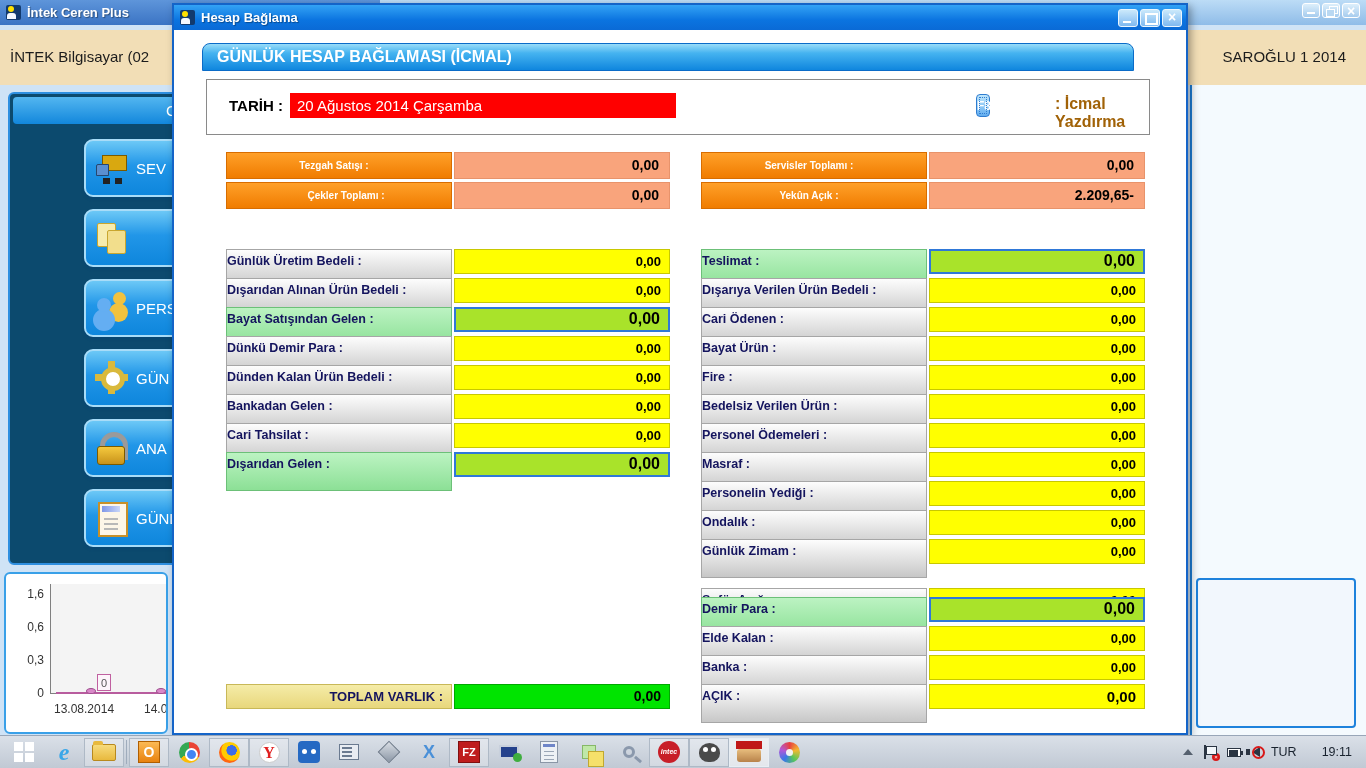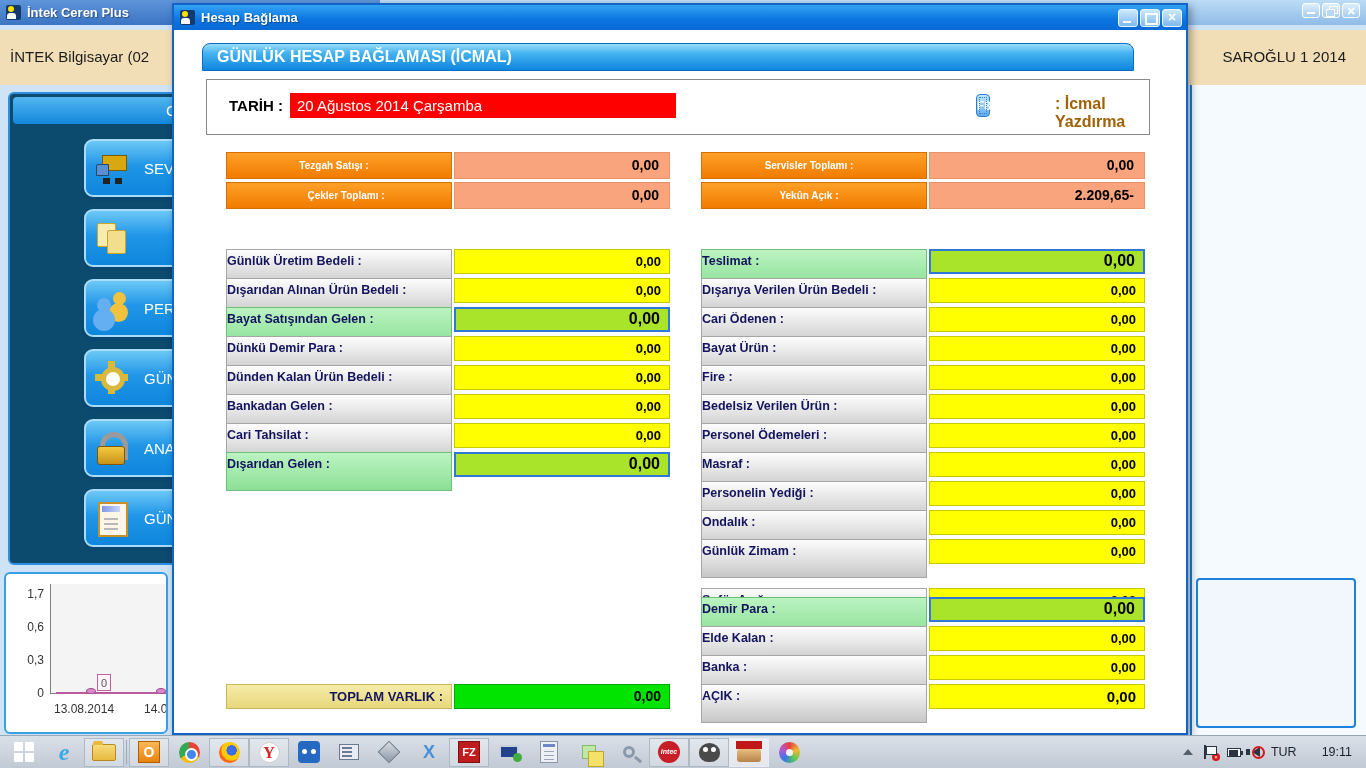--- a/index.html
+++ b/index.html
@@ -26,21 +26,21 @@
   .banner-left-text { left:10px; top:18px; font-size:15px; color:#1c1c1c; }
   .banner-right-text { right:20px; top:18px; font-size:15px; color:#1c1c1c; }
 
   .right-strip { left:1190px; top:85px; width:176px; height:650px; background:#F4FAFE; border-left:2px solid #1E7FD8; }
   .rb-panel { left:1196px; top:578px; width:160px; height:150px; background:#F2F7FD; border:2px solid #1E82DC; border-radius:4px; }
 
   
   .sidebar { left:8px; top:92px; width:320px; height:473px; background:#0c4a6e; border:2px solid #2E8FE0; border-radius:6px;text-align:center; }
   .sb-header { left:3px; top:3px; width:310px; height:27px; background:linear-gradient(180deg,#53B6F0,#1287DC); border-radius:4px; color:#fff; font-size:15px; line-height:27px; padding-left:67px; }
   .sb-btn { left:74px; width:220px; height:58px; background:linear-gradient(180deg,#6CC8F6,#2196E8 45%,#0E86DC); border:2px solid #A8DCF8; border-radius:9px; box-shadow:0 2px 3px rgba(0,60,120,.35); color:#fff; font-size:15px; display:flex; align-items:center; padding-left:8px; }
-  .sb-btn .lblx { margin-left:14px; white-space:nowrap; }
+  .sb-btn .lblx { margin-left:6px; white-space:nowrap; }
   .sb-icon { width:36px; height:36px; position:relative; flex:none; }
   
   .truck-icon::before { content:""; position:absolute; left:8px; top:5px; width:23px; height:14px; background:#D9A810; border:1px solid #7A5A00; }
   .truck-icon::after { content:""; position:absolute; left:2px; top:14px; width:11px; height:10px; background:#5A8FD0; border:1px solid #26466E; border-radius:2px 0 0 0;
       box-shadow:4px 11px 0 -3px #222, 16px 11px 0 -3px #222; }
   
   .documents-icon::before { content:""; position:absolute; left:3px; top:3px; width:17px; height:22px; background:#F7ECAE; border:1px solid #C9A62E; border-radius:2px; }
   .documents-icon::after { content:""; position:absolute; left:13px; top:10px; width:17px; height:22px; background:#F2DE8C; border:1px solid #C9A62E; border-radius:2px; }
   
   .people-icon::before { content:""; position:absolute; right:4px; top:2px; width:13px; height:13px; border-radius:50%; background:#F2C23E; box-shadow:-1px 14px 0 3px #F2C23E; }
@@ -192,21 +192,21 @@
     <span class="lblx">ANA</span>
   </div>
   <div class="abs sb-btn" style="top:395px">
     <span class="sb-icon calculator-icon"></span>
     <span class="lblx">GÜNLÜK HES</span>
   </div>
 </div>
 
 <div class="abs chart-panel">
   <div class="plot"></div>
-  <span class="ytick" style="top:13px">1,7</span>
+  <span class="ytick" style="top:13px">1,6</span>
   <span class="ytick" style="top:46px">0,6</span>
   <span class="ytick" style="top:79px">0,3</span>
   <span class="ytick" style="top:112px">0</span>
   <span class="xlab" style="left:48px; top:128px;">13.08.2014</span>
   <span class="xlab" style="left:138px; top:128px;">14.08</span>
   <div class="series-line" style="left:50px; top:118px; width:112px;"></div>
   <div class="marker" style="left:80px; top:114px;"></div>
   <div class="marker" style="left:150px; top:114px;"></div>
   <div class="pt-label" style="left:91px; top:100px;">0</div>
 </div>

